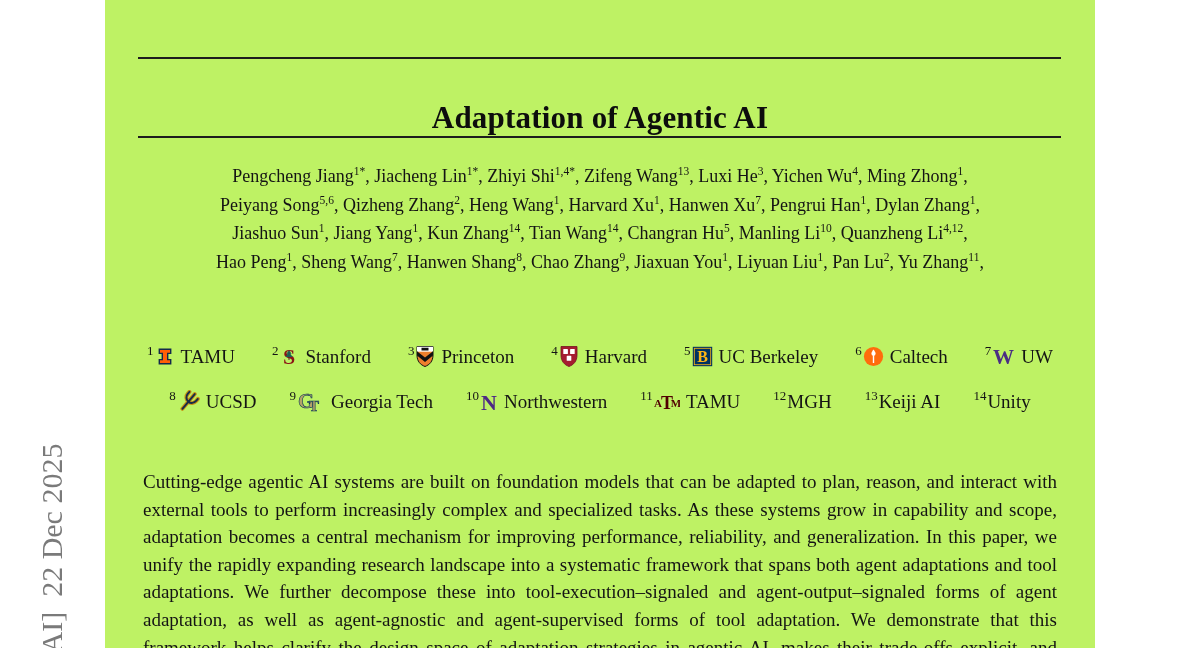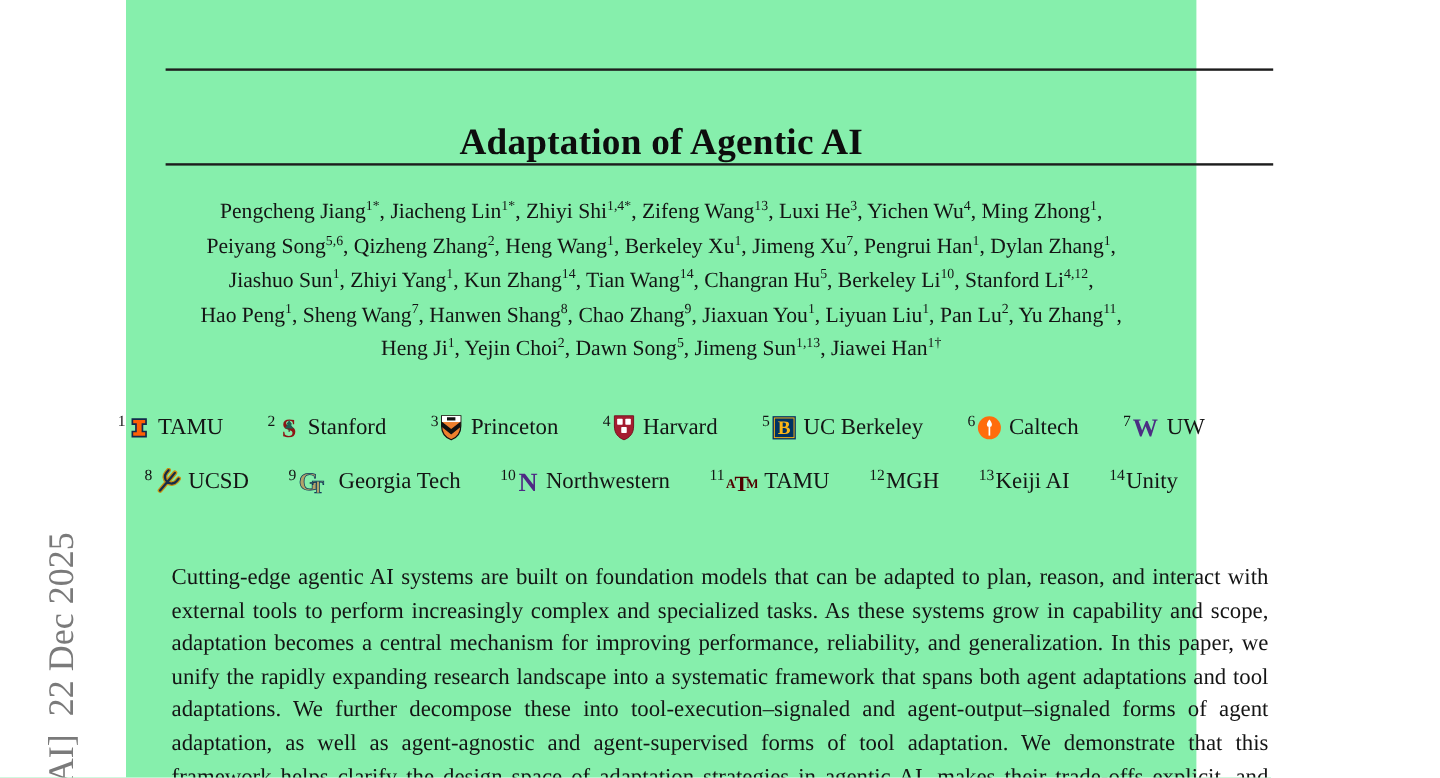--- a/index.html
+++ b/index.html
@@ -2,22 +2,22 @@
 <html><head>
 <meta charset="utf-8">
 <style>
   html,body { margin:0; padding:0; }
   body {
     width:1200px; height:648px; overflow:hidden; position:relative;
     background:#ffffff;
     font-family:"Liberation Serif","DejaVu Serif",serif;
   }
   .page {
-    position:absolute; left:105px; top:0; width:892px; height:648px;
-    background:#86efac; color:#111;
+    position:absolute; left:105px; top:0; width:990px; height:648px;
+    background:#bef264; color:#111;
   }
   .rule { position:absolute; left:33px; width:923px; height:2px; background:#1d1d1d; }
   .rule-top { top:57px; }
   .rule-bottom { top:136px; }
   .paper-title {
     position:absolute; top:79px; left:0; width:100%;
     text-align:center; font-size:31px; font-weight:bold; color:#0d0d0d;
     letter-spacing:0.2px;
   }
   .authors {
@@ -51,24 +51,23 @@
 </head>
 <body>
 
 <div class="page">
   <div class="rule rule-top"></div>
   <h1 class="paper-title">Adaptation of Agentic AI</h1>
   <div class="rule rule-bottom"></div>
 
   <div class="authors">
       <div class="author-line"><span>Pengcheng Jiang</span><sup>1*</sup>, <span>Jiacheng Lin</span><sup>1*</sup>, <span>Zhiyi Shi</span><sup>1,4*</sup>, <span>Zifeng Wang</span><sup>13</sup>, <span>Luxi He</span><sup>3</sup>, <span>Yichen Wu</span><sup>4</sup>, <span>Ming Zhong</span><sup>1</sup>,</div>
-      <div class="author-line"><span>Peiyang Song</span><sup>5,6</sup>, <span>Qizheng Zhang</span><sup>2</sup>, <span>Heng Wang</span><sup>1</sup>, <span>Berkeley Xu</span><sup>1</sup>, <span>Jimeng Xu</span><sup>7</sup>, <span>Pengrui Han</span><sup>1</sup>, <span>Dylan Zhang</span><sup>1</sup>,</div>
-      <div class="author-line"><span>Jiashuo Sun</span><sup>1</sup>, <span>Zhiyi Yang</span><sup>1</sup>, <span>Kun Zhang</span><sup>14</sup>, <span>Tian Wang</span><sup>14</sup>, <span>Changran Hu</span><sup>5</sup>, <span>Berkeley Li</span><sup>10</sup>, <span>Stanford Li</span><sup>4,12</sup>,</div>
+      <div class="author-line"><span>Peiyang Song</span><sup>5,6</sup>, <span>Qizheng Zhang</span><sup>2</sup>, <span>Heng Wang</span><sup>1</sup>, <span>Harvard Xu</span><sup>1</sup>, <span>Hanwen Xu</span><sup>7</sup>, <span>Pengrui Han</span><sup>1</sup>, <span>Dylan Zhang</span><sup>1</sup>,</div>
+      <div class="author-line"><span>Jiashuo Sun</span><sup>1</sup>, <span>Jiang Yang</span><sup>1</sup>, <span>Kun Zhang</span><sup>14</sup>, <span>Tian Wang</span><sup>14</sup>, <span>Changran Hu</span><sup>5</sup>, <span>Manling Li</span><sup>10</sup>, <span>Quanzheng Li</span><sup>4,12</sup>,</div>
       <div class="author-line"><span>Hao Peng</span><sup>1</sup>, <span>Sheng Wang</span><sup>7</sup>, <span>Hanwen Shang</span><sup>8</sup>, <span>Chao Zhang</span><sup>9</sup>, <span>Jiaxuan You</span><sup>1</sup>, <span>Liyuan Liu</span><sup>1</sup>, <span>Pan Lu</span><sup>2</sup>, <span>Yu Zhang</span><sup>11</sup>,</div>
-      <div class="author-line"><span>Heng Ji</span><sup>1</sup>, <span>Yejin Choi</span><sup>2</sup>, <span>Dawn Song</span><sup>5</sup>, <span>Jimeng Sun</span><sup>1,13</sup>, <span>Jiawei Han</span><sup>1†</sup></div>
     </div>
 
   <div class="affils">
     <div class="affil-row affil-row-1">
         <span class="affil-item">
           <span class="affil-sup">1</span>
           <span class="affil-logo">
             <svg width="20" height="21" viewBox="0 0 20 21">
               <path d="M4.3 3.2 H15.7 V7.4 H12.7 V13.6 H15.7 V17.8 H4.3 V13.6 H7.3 V7.4 H4.3 Z" fill="#FF5F05" stroke="#13294B" stroke-width="1.4"></path>
             </svg>

